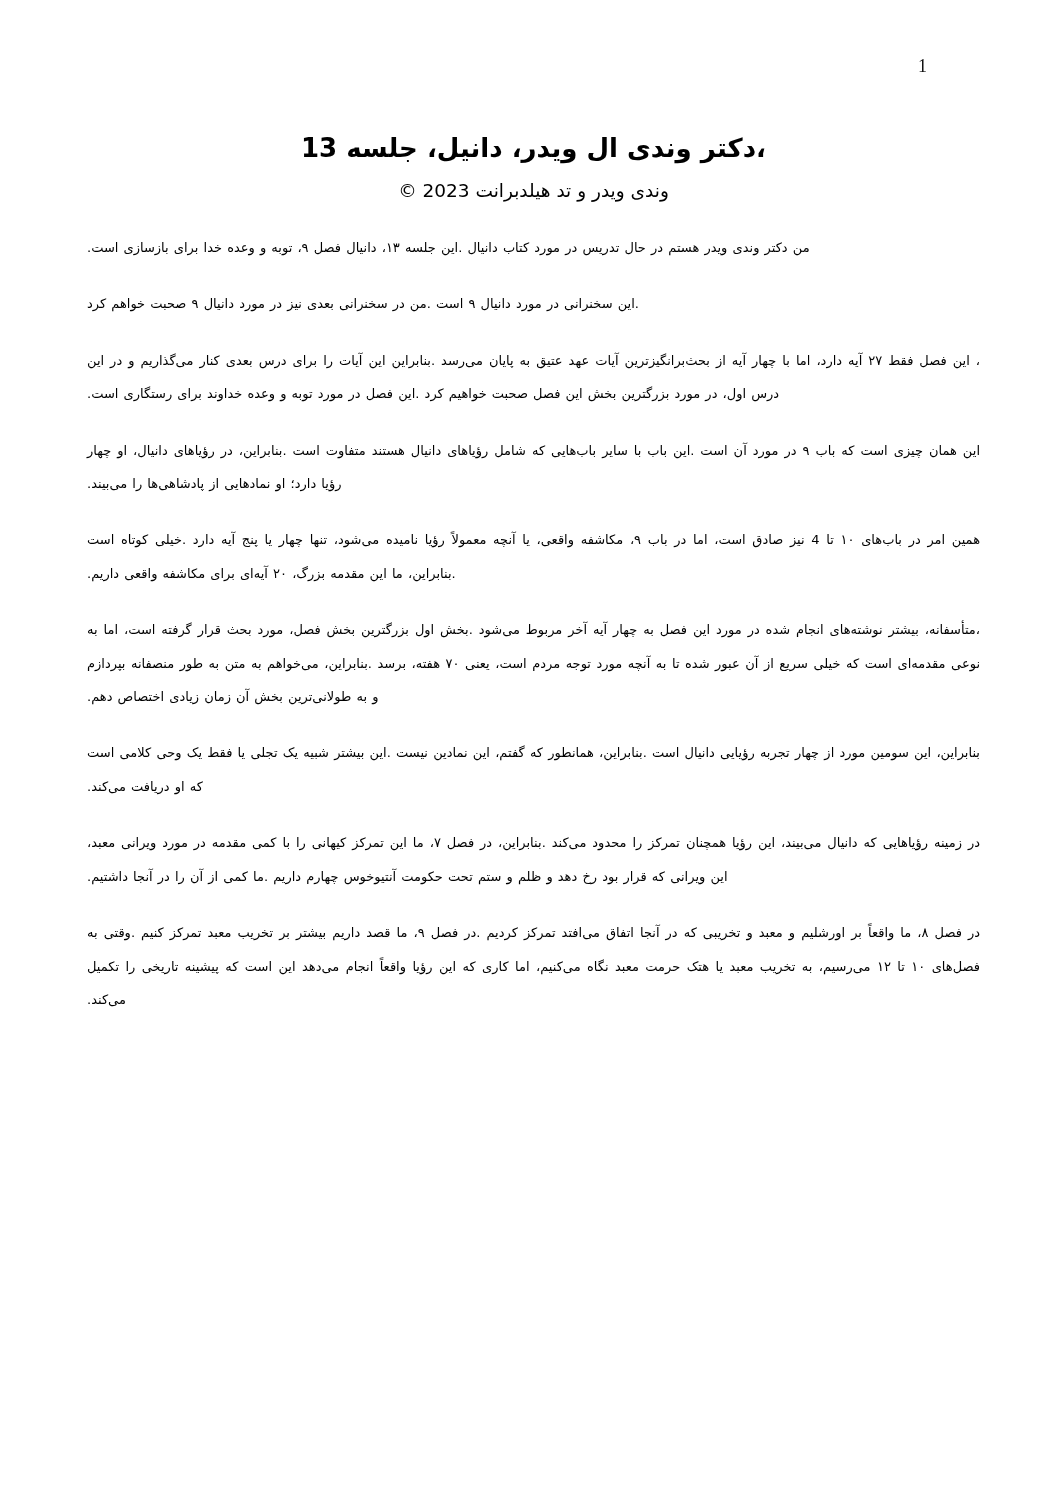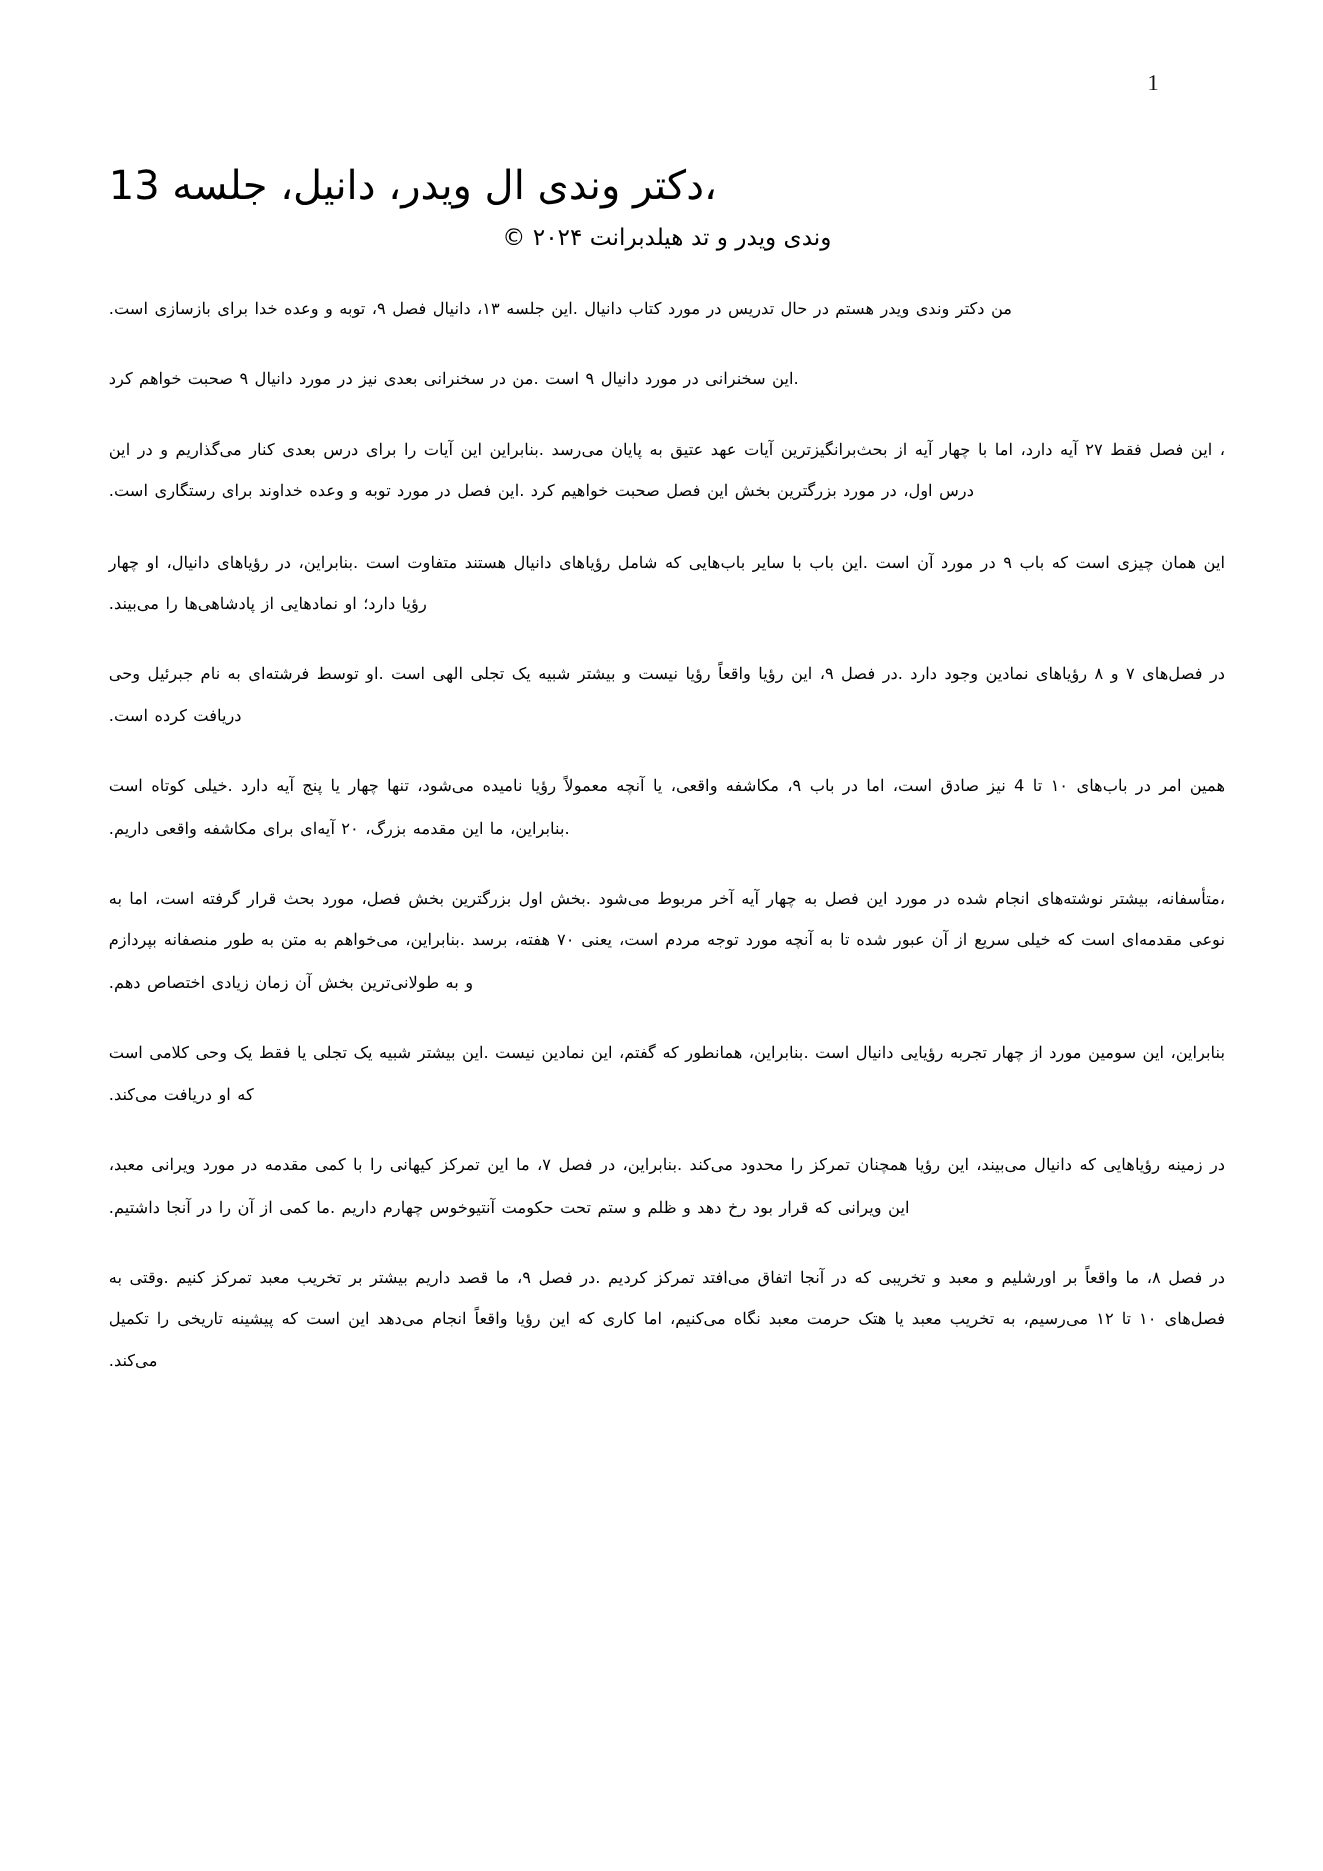--- a/index.html
+++ b/index.html
@@ -25,23 +25,23 @@
     color: #111111;
   }
   .doc {
     position: absolute;
     left: 87px;
     top: 124px;
     width: 893px;
   }
   .title {
     direction: rtl;
-    text-align: left;
-    font-weight: 400;
-    font-size: 32px;
+    text-align: center;
+    font-weight: 700;
+    font-size: 26px;
     line-height: 48px;
     color: #000000;
   }
   .copyright {
     direction: rtl;
     text-align: center;
     font-size: 18.5px;
     line-height: 28px;
     margin-top: 5px;
   }
@@ -66,28 +66,27 @@
 <div class="page">
 
   <div class="page-number">1</div>
 
   <div class="doc">
 
     <div class="title">
       <div>،دکتر وندی ال ویدر، دانیل، جلسه 13</div>
     </div>
 
-    <div class="copyright">وندی ویدر و تد هیلدبرانت ۲۰۲۴ ©</div>
+    <div class="copyright">وندی ویدر و تد هیلدبرانت 2023 ©</div>
 
     <div class="body-text">
       <p class="para">من دکتر وندی ویدر هستم در حال تدریس در مورد کتاب دانیال .این جلسه ۱۳، دانیال فصل ۹، توبه و وعده خدا برای بازسازی است.</p>
       <p class="para">.این سخنرانی در مورد دانیال ۹ است .من در سخنرانی بعدی نیز در مورد دانیال ۹ صحبت خواهم کرد</p>
       <p class="para">، این فصل فقط ۲۷ آیه دارد، اما با چهار آیه از بحث‌برانگیزترین آیات عهد عتیق به پایان می‌رسد .بنابراین این آیات را برای درس بعدی کنار می‌گذاریم و در این درس اول، در مورد بزرگترین بخش این فصل صحبت خواهیم کرد .این فصل در مورد توبه و وعده خداوند برای رستگاری است.</p>
       <p class="para">این همان چیزی است که باب ۹ در مورد آن است .این باب با سایر باب‌هایی که شامل رؤیاهای دانیال هستند متفاوت است .بنابراین، در رؤیاهای دانیال، او چهار رؤیا دارد؛ او نمادهایی از پادشاهی‌ها را می‌بیند.</p>
-      <p class="para">در فصل‌های ۷ و ۸ رؤیاهای نمادین وجود دارد .در فصل ۹، این رؤیا واقعاً رؤیا نیست و بیشتر شبیه یک تجلی الهی است .او توسط فرشته‌ای به نام جبرئیل وحی دریافت کرده است.</p>
       <p class="para">همین امر در باب‌های ۱۰ تا 4 نیز صادق است، اما در باب ۹، مکاشفه واقعی، یا آنچه معمولاً رؤیا نامیده می‌شود، تنها چهار یا پنج آیه دارد .خیلی کوتاه است .بنابراین، ما این مقدمه بزرگ، ۲۰ آیه‌ای برای مکاشفه واقعی داریم.</p>
       <p class="para">،متأسفانه، بیشتر نوشته‌های انجام شده در مورد این فصل به چهار آیه آخر مربوط می‌شود .بخش اول بزرگترین بخش فصل، مورد بحث قرار گرفته است، اما به نوعی مقدمه‌ای است که خیلی سریع از آن عبور شده تا به آنچه مورد توجه مردم است، یعنی ۷۰ هفته، برسد .بنابراین، می‌خواهم به متن به طور منصفانه بپردازم و به طولانی‌ترین بخش آن زمان زیادی اختصاص دهم.</p>
       <p class="para">بنابراین، این سومین مورد از چهار تجربه رؤیایی دانیال است .بنابراین، همانطور که گفتم، این نمادین نیست .این بیشتر شبیه یک تجلی یا فقط یک وحی کلامی است که او دریافت می‌کند.</p>
       <p class="para">در زمینه رؤیاهایی که دانیال می‌بیند، این رؤیا همچنان تمرکز را محدود می‌کند .بنابراین، در فصل ۷، ما این تمرکز کیهانی را با کمی مقدمه در مورد ویرانی معبد، این ویرانی که قرار بود رخ دهد و ظلم و ستم تحت حکومت آنتیوخوس چهارم داریم .ما کمی از آن را در آنجا داشتیم.</p>
       <p class="para">در فصل ۸، ما واقعاً بر اورشلیم و معبد و تخریبی که در آنجا اتفاق می‌افتد تمرکز کردیم .در فصل ۹، ما قصد داریم بیشتر بر تخریب معبد تمرکز کنیم .وقتی به فصل‌های ۱۰ تا ۱۲ می‌رسیم، به تخریب معبد یا هتک حرمت معبد نگاه می‌کنیم، اما کاری که این رؤیا واقعاً انجام می‌دهد این است که پیشینه تاریخی را تکمیل می‌کند.</p>
     </div>
 
   </div>
 </div>
 

